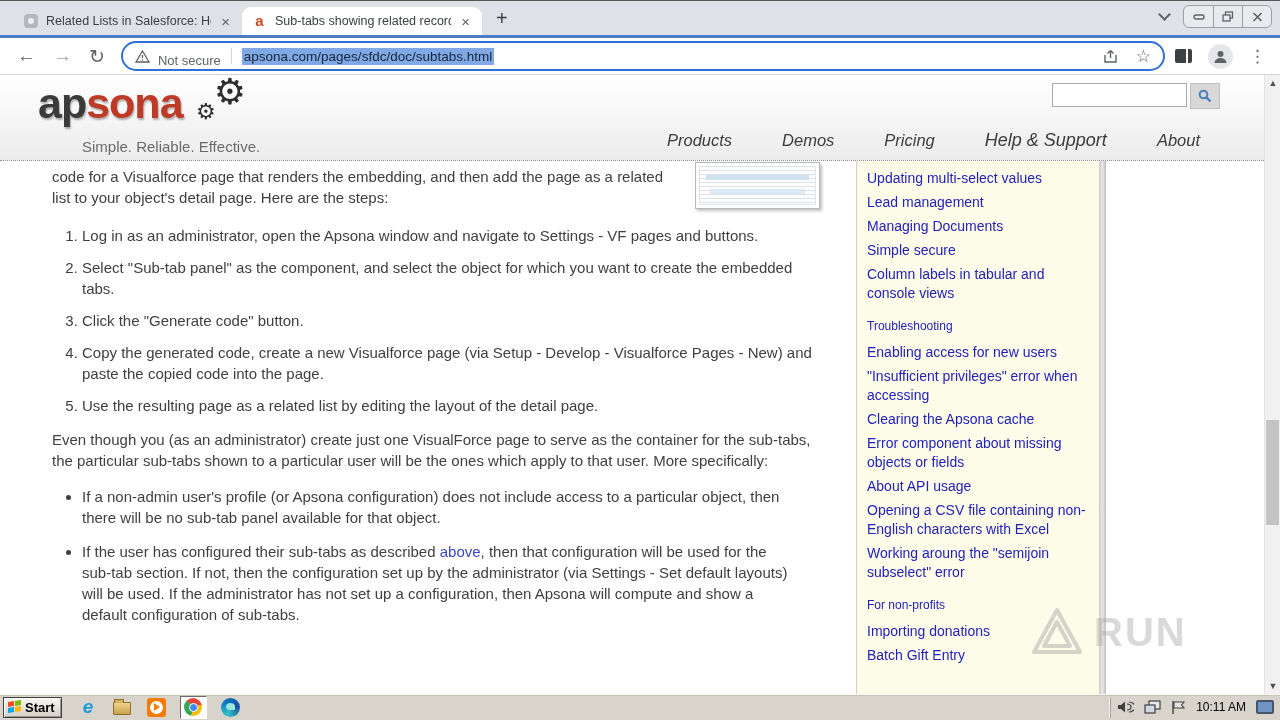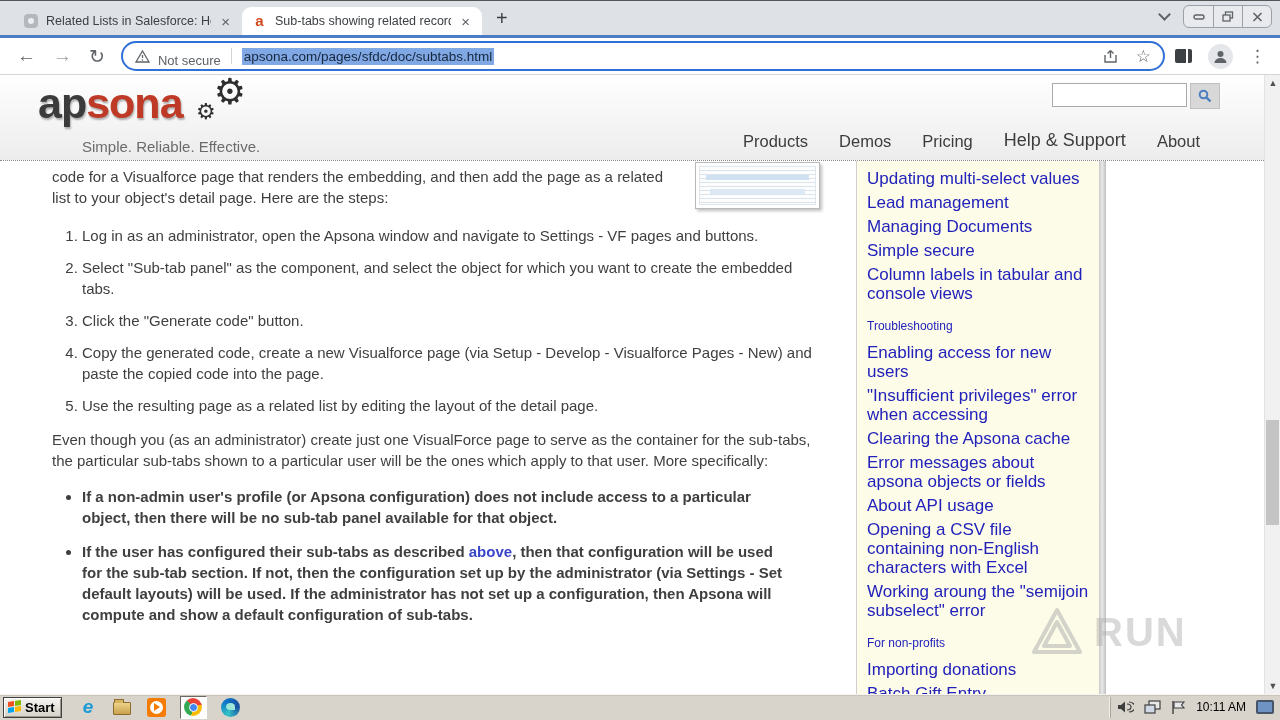--- a/index.html
+++ b/index.html
@@ -52,46 +52,46 @@
     text-shadow:1px 2px 2px rgba(0,0,0,0.3); }
   .logo .p1 { color:#3b3b3b; } .logo .p2 { color:#bf3a26;margin-top:15px; }
   .gears { position:absolute; left:196px; top:0px; width:50px; height:52px; color:#2e2e2e; }
   .gear-big { position:absolute; right:0; top:-4px; font-size:36px; }
   .gear-small { position:absolute; left:0; bottom:2px; font-size:22px; }
   .tagline { position:absolute; left:82px; top:63px; font-size:15px; color:#6b6b6b; }
   .search-wrap { position:absolute; left:1052px; top:8px; display:flex; }
   .search-input { width:135px; height:24px; border:1px solid #a9a9a9; background:#fff; font-size:12px; padding:0 4px; }
   .search-btn { width:30px; height:26px; margin-left:3px; background:#d8d8d8; border:1px solid #c0c0c0;
     display:flex; align-items:center; justify-content:center; }
-  .main-nav { position:absolute; right:64px; top:55px; display:flex; gap:31px; align-items:flex-end; }
+  .main-nav { position:absolute; right:64px; top:55px; display:flex; gap:50px; align-items:center;font-style:italic; }
   .main-nav a { font-size:16.5px; color:#3c3c3c; text-decoration:none; white-space:nowrap; }
   .main-nav a:nth-child(4) { font-size:18px; }
 
   
   .content { position:absolute; left:0; top:160px; width:1264px; height:534px; background:#fff;
     border-top:1px dotted #8a8a8a; overflow:hidden; }
   .main-col { position:absolute; left:52px; top:0; width:770px; font-size:15px; color:#3f3f3f; line-height:21px; }
   .main-col p.intro { margin-top:5px; width:628px; }
   .main-col ol { margin:17px 0 0 0; padding-left:30px; width:762px; }
   .main-col ol li { margin-bottom:11px; }
   .main-col p.mid { margin-top:13px; width:766px; }
-  .main-col ul { margin:15px 0 0 0; padding-left:30px; width:740px;font-weight:bold; }
+  .main-col ul { margin:15px 0 0 0; padding-left:30px; width:740px; }
   .main-col ul li { margin-bottom:13px; }
   .inline-link { color:#3a46c8; text-decoration:none; }
 
   .thumb { position:absolute; left:695px; top:1px; width:125px; height:47px; background:#fff;
     border:1px solid #b9b9b9; box-shadow:2px 2px 3px rgba(0,0,0,0.25); padding:3px; }
   .thumb-inner { width:100%; height:100%; background:
     repeating-linear-gradient(#fdfdfd 0 3px, #d9e4ef 3px 4px); border:1px solid #dfe6ec; position:relative; }
   .thumb-band { position:absolute; left:6px; right:6px; top:8px; height:5px; background:#cfe0f0; }
   .thumb-band2 { position:absolute; left:10px; right:10px; top:22px; height:5px; background:#dce8f4; }
 
   .sidebar { position:absolute; left:856px; top:0; width:243px; height:534px; background:#fdfce8;
     border-left:1px solid #cfcfcf; padding:8px 10px 0 10px; overflow:hidden; }
-  .sb-item { font-size:17px; line-height:19px; color:#2222bb; margin-bottom:5px; cursor:pointer; }
+  .sb-item { font-size:14px; line-height:19px; color:#2222bb; margin-bottom:5px; cursor:pointer; }
   .sb-item.heading { font-size:12px; line-height:22px; margin-top:12px; margin-bottom:6px; }
   .sidebar-scroll { position:absolute; left:1099px; top:0; width:7px; height:534px;
     background:linear-gradient(90deg,#c9c9c9,#e9e9e9 45%,#bfbfbf); }
 
   
   .watermark { position:absolute; left:1028px; top:445px; display:flex; align-items:center; gap:8px;
     color:rgba(170,170,170,0.45); font-weight:bold; font-size:40px; letter-spacing:2px; }
 
   
   .pg-scrollbar { position:absolute; right:0; top:75px; width:16px; height:619px; background:#f1f1f1;
@@ -262,21 +262,21 @@
   <div class="sidebar">
       <div class="sb-item link">Updating multi-select values</div>
       <div class="sb-item link">Lead management</div>
       <div class="sb-item link">Managing Documents</div>
       <div class="sb-item link">Simple secure</div>
       <div class="sb-item link">Column labels in tabular and console views</div>
       <div class="sb-item heading">Troubleshooting</div>
       <div class="sb-item link">Enabling access for new users</div>
       <div class="sb-item link">"Insufficient privileges" error when accessing</div>
       <div class="sb-item link">Clearing the Apsona cache</div>
-      <div class="sb-item link">Error messages about apsona objects or fields</div>
+      <div class="sb-item link">Error component about missing objects or fields</div>
       <div class="sb-item link">About API usage</div>
       <div class="sb-item link">Opening a CSV file containing non-English characters with Excel</div>
       <div class="sb-item link">Working aroung the "semijoin subselect" error</div>
       <div class="sb-item heading">For non-profits</div>
       <div class="sb-item link">Importing donations</div>
       <div class="sb-item link">Batch Gift Entry</div>
     </div>
   <div class="sidebar-scroll"></div>
 
   <div class="watermark">

